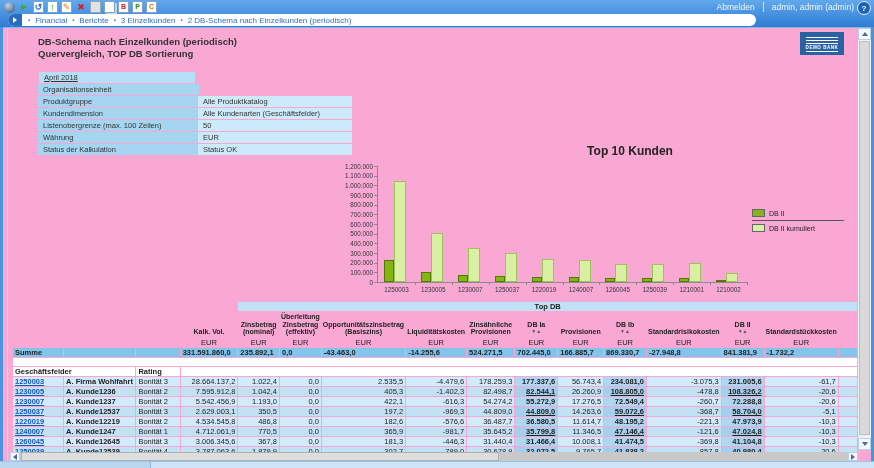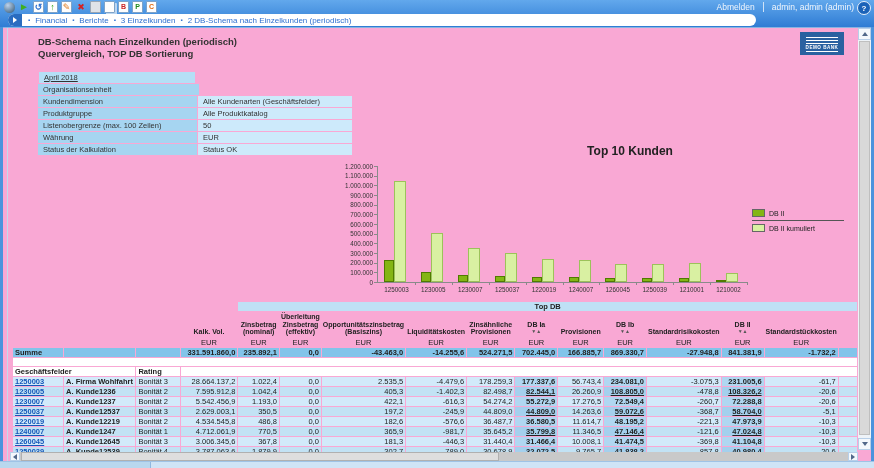--- a/index.html
+++ b/index.html
@@ -81,21 +81,21 @@
   .legswatch{width:13px;height:8px;box-sizing:border-box;border:1px solid #666;flex:none;}
   
   #tablewrap{position:absolute;left:12px;top:301px;width:846px;height:151px;overflow:hidden;}
   #maintable{border-collapse:separate;border-spacing:1px;table-layout:fixed;}
   #maintable td,#maintable th{overflow:hidden;white-space:nowrap;font-size:7.5px;color:#222;padding:0 2px;height:8.5px;}
   #maintable th{font-size:7px;line-height:7.5px;font-weight:bold;vertical-align:bottom;text-align:center;
                 white-space:normal;padding:1px 1px;}
   .topdb-band{background:#bfe0f5;color:#1c3a5e;font-weight:bold;font-size:7px;text-align:center;height:9px;}
   .eur-row td{text-align:center;color:#444;font-size:7px;height:8px;}
   .summe-row td{background:#82c4ea;font-weight:bold;color:#143a5c;}
-  .summe-row td.num{text-align:right;padding-right:5px;}
+  .summe-row td.num{padding-right:5px;}
   .summe-row td:first-child{padding-left:50px;text-align:left;}
   .spacer-row td{height:4px;background:#fff;}
   .ghdr-row td{font-weight:bold;color:#333;font-size:7.5px;background:#fff;height:9px;}
   .ghdr-row td.gp{padding-left:50px;}
   tr.dr td{height:8.5px;}
   tr.dr.r0 td{background:#d2eafa;}
   tr.dr.r1 td{background:#c2e2f4;}
   tr.dr.r0 td.db{background:#b0d7f1;font-weight:bold;}
   tr.dr.r1 td.db{background:#a4d0ed;font-weight:bold;text-decoration:underline;}
   tr.dr td.num{text-align:right;padding-right:5px;}
@@ -180,26 +180,26 @@
   </div>
 
   <div id="params">
       <div class="prow">
         <div class="pvalue">April 2018</div>
       </div>
       <div class="prow">
         <div class="plabel">Organisationseinheit</div>
       </div>
       <div class="prow">
+        <div class="plabel">Produktgruppe</div>
+        <div class="pvalue">Alle Produktkatalog</div>
+      </div>
+      <div class="prow">
         <div class="plabel">Kundendimension</div>
         <div class="pvalue">Alle Kundenarten (Geschäftsfelder)</div>
-      </div>
-      <div class="prow">
-        <div class="plabel">Produktgruppe</div>
-        <div class="pvalue">Alle Produktkatalog</div>
       </div>
       <div class="prow">
         <div class="plabel">Listenobergrenze (max. 100 Zeilen)</div>
         <div class="pvalue">50</div>
       </div>
       <div class="prow">
         <div class="plabel">Währung</div>
         <div class="pvalue">EUR</div>
       </div>
       <div class="prow">
@@ -452,21 +452,21 @@
             <td></td>
           </tr>
           <tr class="dr r1">
             <td class="idcell"><a>1250037</a></td>
             <td class="namecell">A. Kunde12537</td>
             <td class="ratingcell">Bonität 3</td>
             <td class="num">2.629.003,1</td>
             <td class="num">350,5</td>
             <td class="num">0,0</td>
             <td class="num">197,2</td>
-            <td class="num">-245,9</td>
+            <td class="num">-969,3</td>
             <td class="num">44.809,0</td>
             <td class="num db">44.809,0</td>
             <td class="num">14.263,6</td>
             <td class="num db">59.072,6</td>
             <td class="num">-368,7</td>
             <td class="num db">58.704,0</td>
             <td class="num">-5,1</td>
             <td></td>
           </tr>
           <tr class="dr r0">

